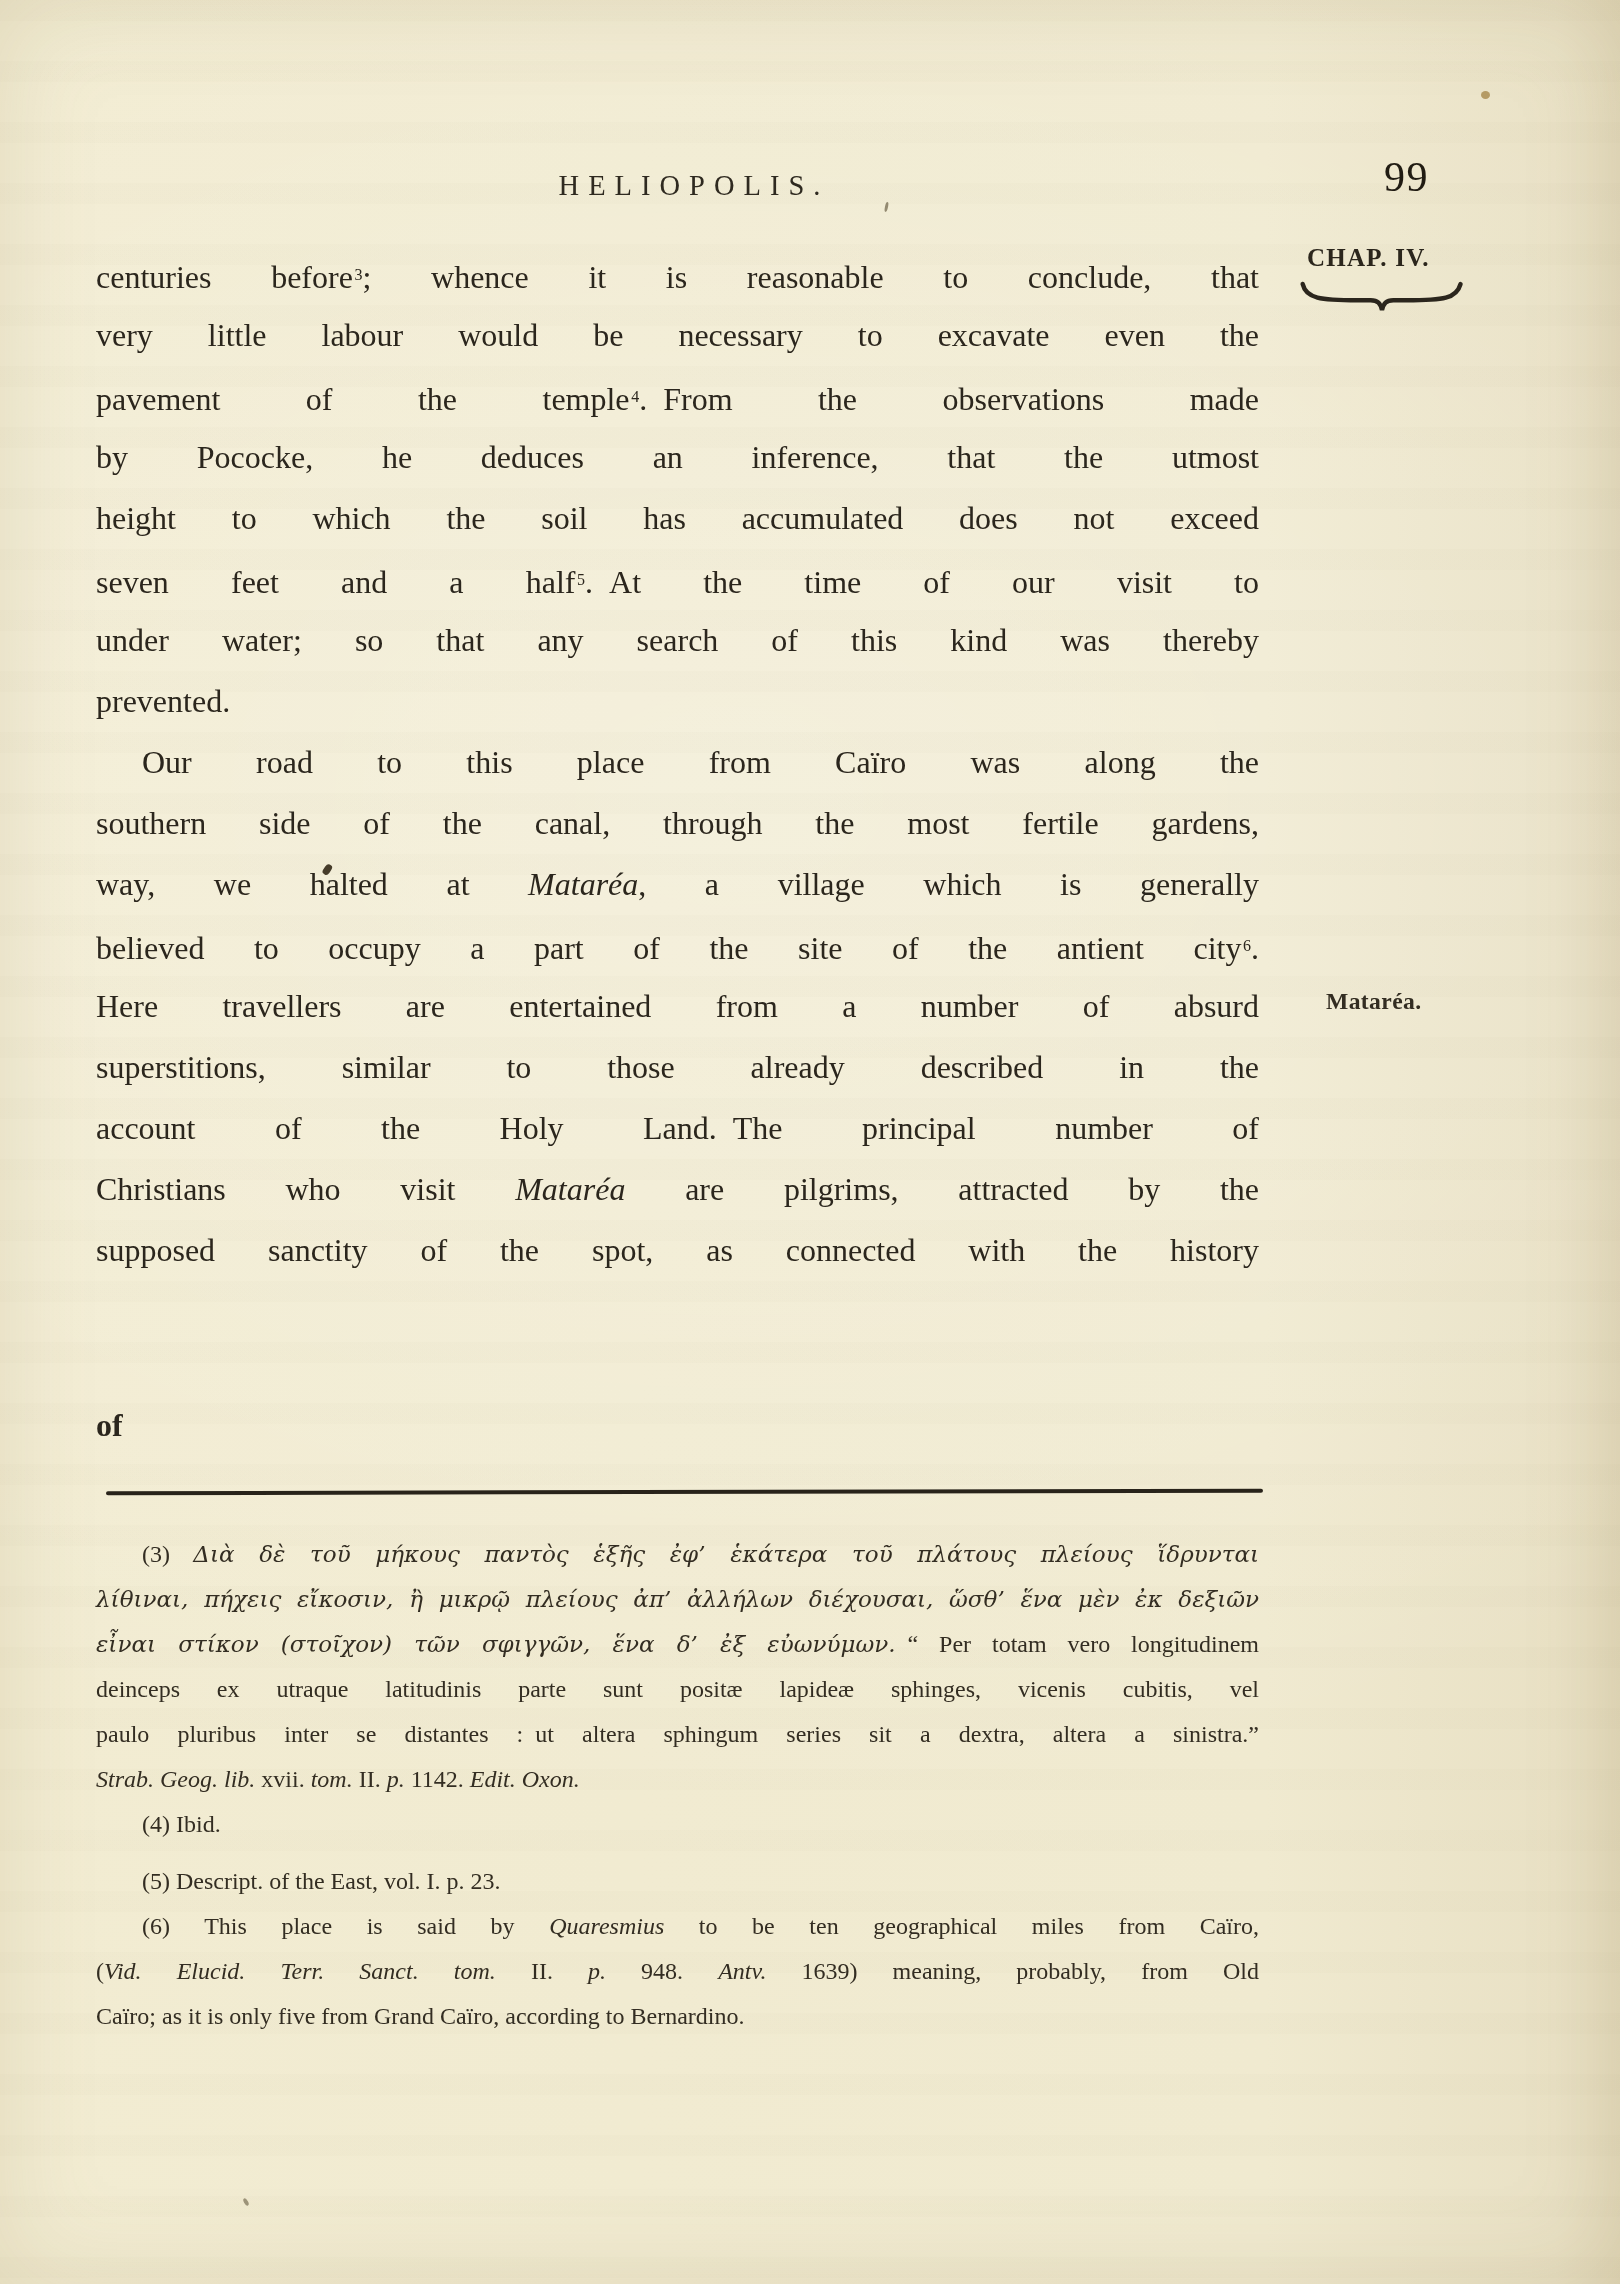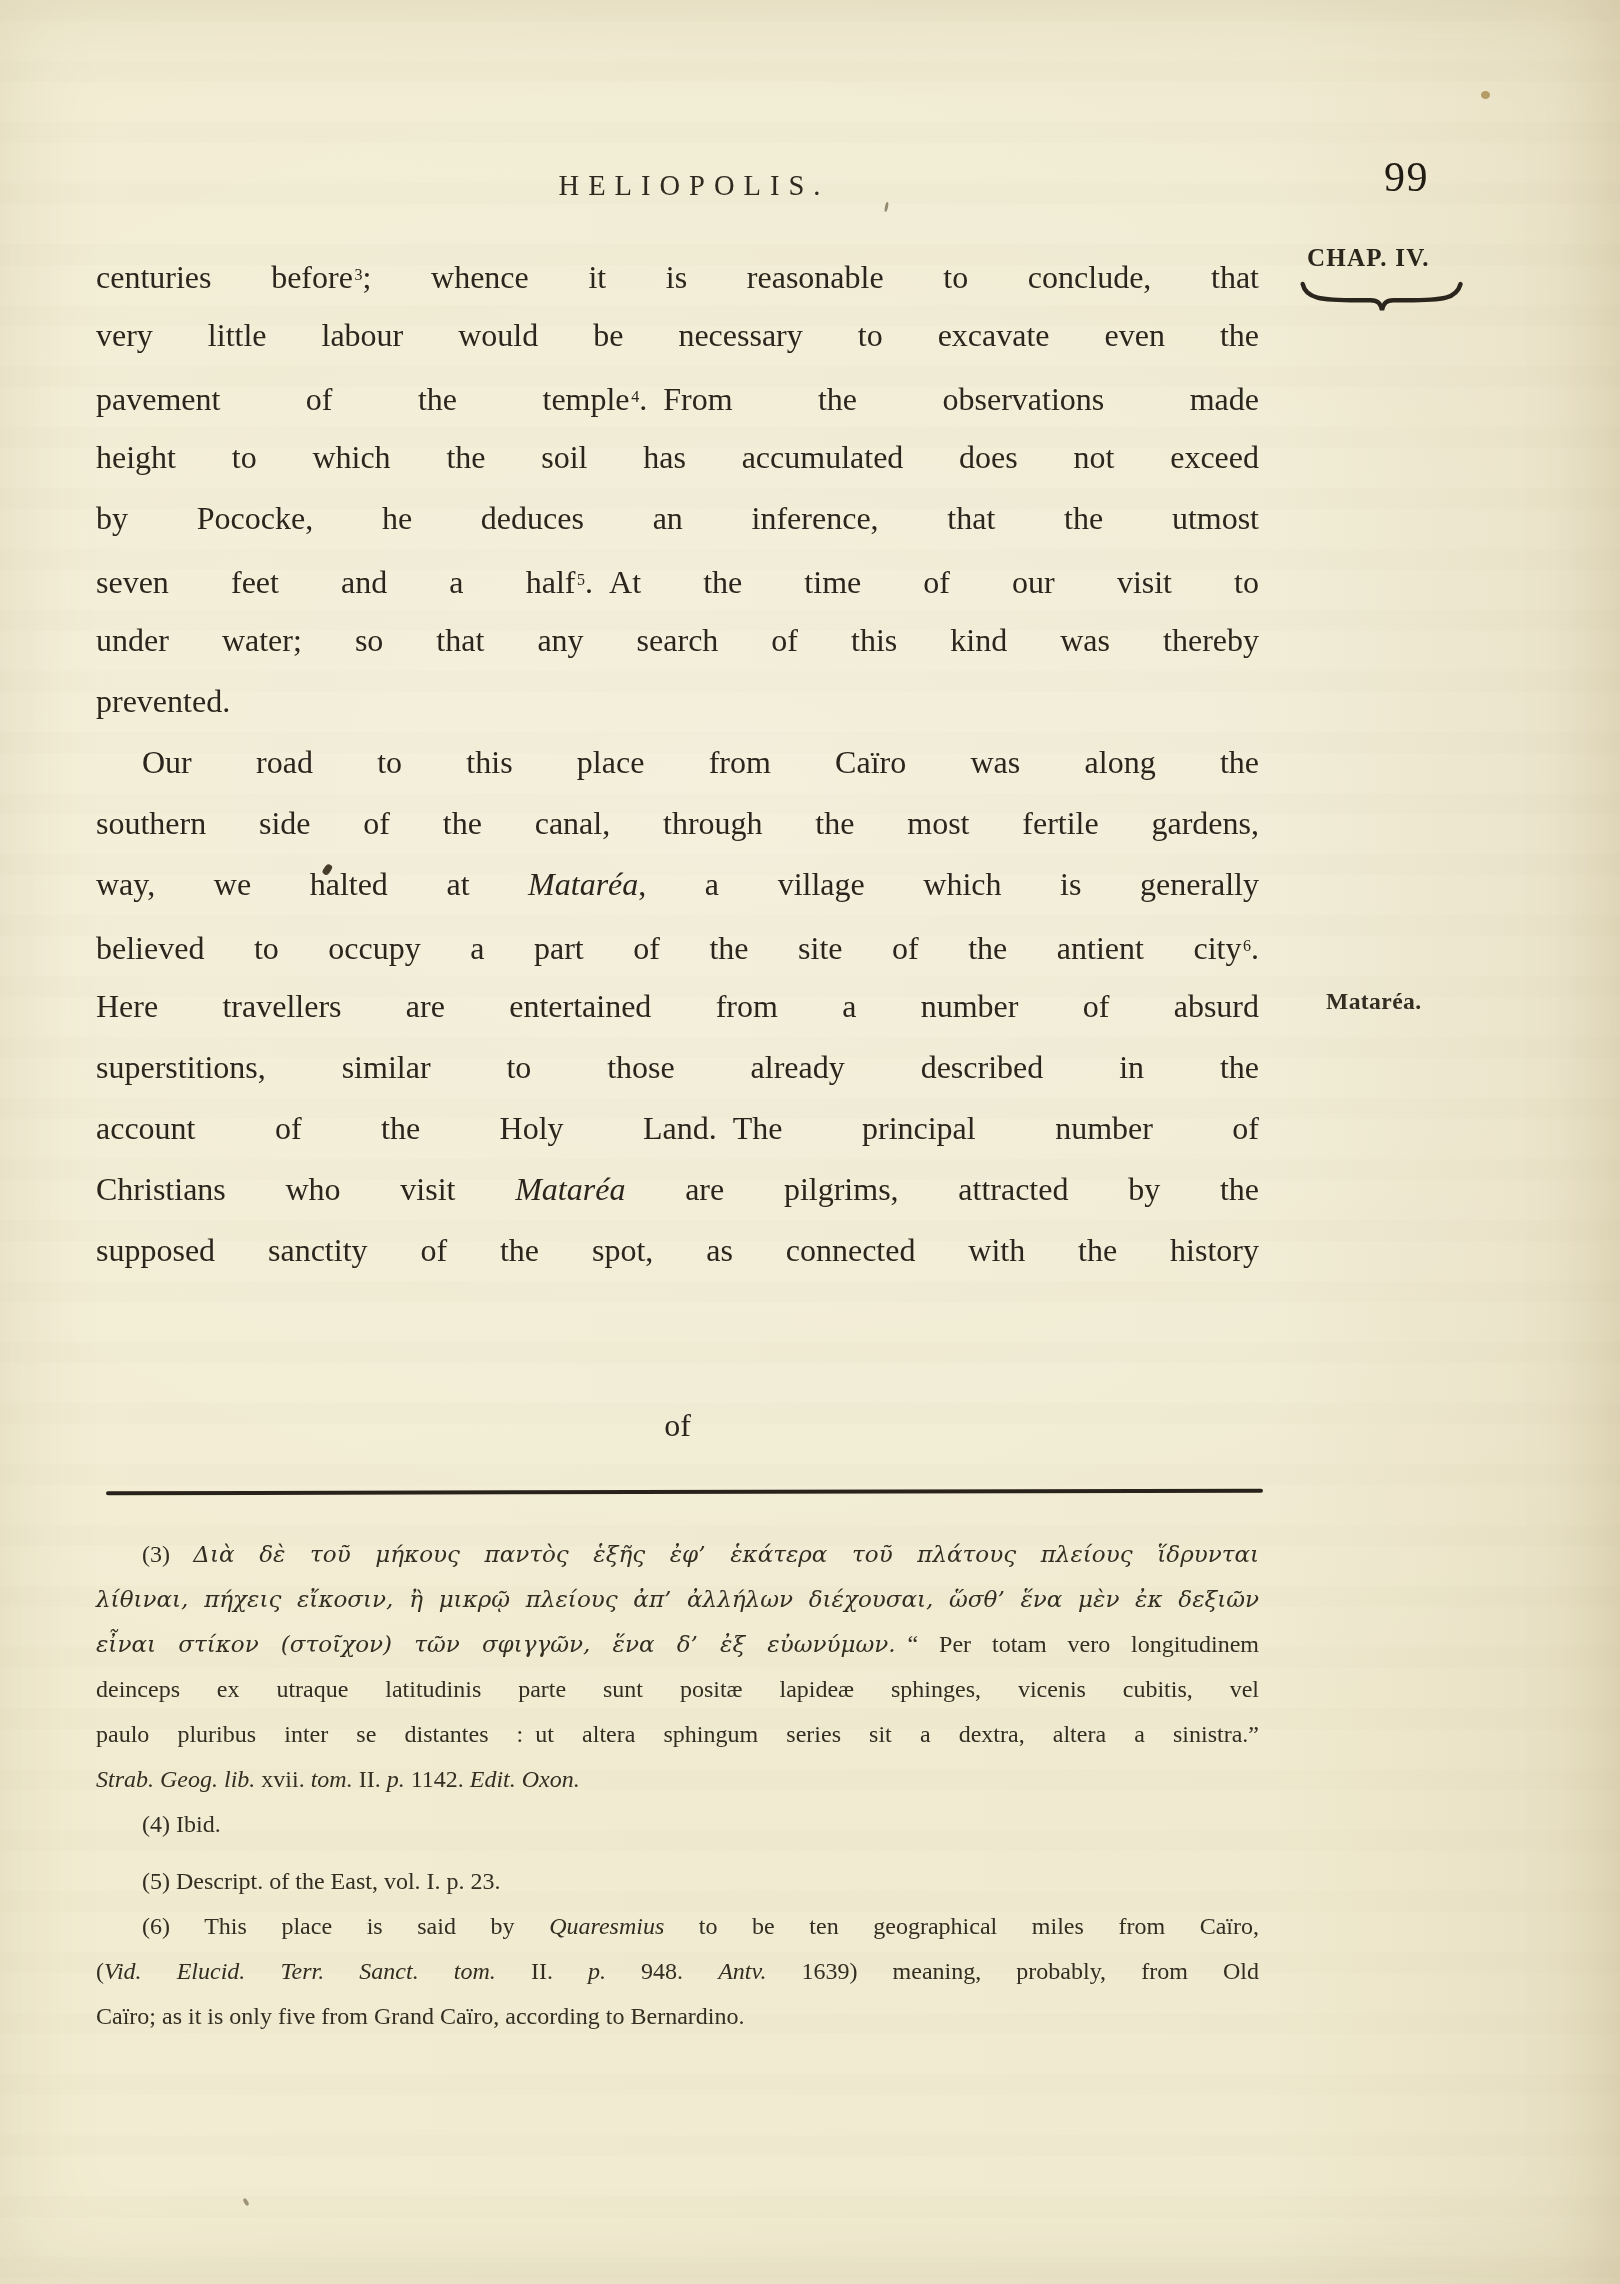--- a/index.html
+++ b/index.html
@@ -23,21 +23,21 @@
   .sup{font-size:.5em;vertical-align:.5em;margin-left:1.6px;}
   .hdr{position:absolute;top:165px;left:96px;width:1163px;height:42px;line-height:42px;
        text-align:center;font-size:28.5px;letter-spacing:9px;color:#2f2a20;padding-left:33px;box-sizing:border-box;}
   .pgnum{position:absolute;top:152px;left:1384px;width:98px;height:51px;line-height:51px;
          font-size:42px;font-weight:normal;color:#211c13;letter-spacing:1.6px;}
   .chap{position:absolute;top:244px;left:1307px;font-size:25px;font-weight:bold;
         letter-spacing:1.2px;color:#2b261c;}
   .brace{position:absolute;top:280px;left:1299px;}
   .mnote{position:absolute;top:988px;left:1290px;font-size:23.6px;font-weight:bold;color:#332d22;letter-spacing:0.4px;margin-left:36px;}
   .catch{position:absolute;top:1403px;left:96px;width:1163px;height:45px;line-height:45px;
-         text-align:center;font-size:32px;color:#2b261d;}
+         text-align:left;font-size:32px;color:#2b261d;font-weight:bold;}
   .rule{position:absolute;top:1490px;left:106px;width:1157px;height:4.1px;background:#28231a;
         border-radius:2.4px;transform:rotate(-.12deg);}
   .speck{position:absolute;border-radius:50%;}
   .s1{top:91px;left:1481px;width:9px;height:8.1px;background:#ab8e54;opacity:.85;}
   .s2{top:864px;left:324px;width:6.5px;height:10.6px;background:#463c2a;transform:rotate(35deg);border-radius:40%;}
   .s3{top:202px;left:885px;width:3.3px;height:9.8px;background:#55492f;opacity:.6;transform:rotate(12deg);}
   .s4{top:2198px;left:244px;width:4.1px;height:8.1px;background:#5a4e33;opacity:.55;transform:rotate(-30deg);}
 </style>
 </head>
 <body>
@@ -52,22 +52,22 @@
   <svg class="brace" width="166" height="34" viewBox="0 0 204 42">
     <path d="M4 5 C8 23, 26 25, 72 25 L88 25 C97 25, 100 29, 102 37 C104 29, 107 25, 116 25 L132 25 C178 25, 194 23, 199 5" fill="none" stroke="#2b261d" stroke-width="5.5" stroke-linecap="round"></path>
   </svg>
 
   <div class="mnote">Mataréa.</div>
 
   <div class="col" style="top:244px">
     <div class="ln jst"><span>centuries before</span><span class="sup">3</span><span>; whence it is reasonable to conclude, that</span></div>
     <div class="ln jst">very little labour would be necessary to excavate even the</div>
     <div class="ln jst"><span>pavement of the temple</span><span class="sup">4</span><span>. From the observations made</span></div>
+    <div class="ln jst">by Pococke, he deduces an inference, that the utmost</div>
     <div class="ln jst">height to which the soil has accumulated does not exceed</div>
-    <div class="ln jst">by Pococke, he deduces an inference, that the utmost</div>
     <div class="ln jst"><span>seven feet and a half</span><span class="sup">5</span><span>. At the time of our visit to</span></div>
     <div class="ln jst">under water; so that any search of this kind was thereby</div>
     <div class="ln">prevented.</div>
     <div class="ln jst ind">Our road to this place from Caïro was along the</div>
     <div class="ln jst">southern side of the canal, through the most fertile gardens,</div>
     <div class="ln jst"><span>way, we halted at </span><span class="it">Mataréa</span><span>, a village which is generally</span></div>
     <div class="ln jst"><span>believed to occupy a part of the site of the antient city</span><span class="sup">6</span><span>.</span></div>
     <div class="ln jst">Here travellers are entertained from a number of absurd</div>
     <div class="ln jst">superstitions, similar to those already described in the</div>
     <div class="ln jst">account of the Holy Land. The principal number of</div>

